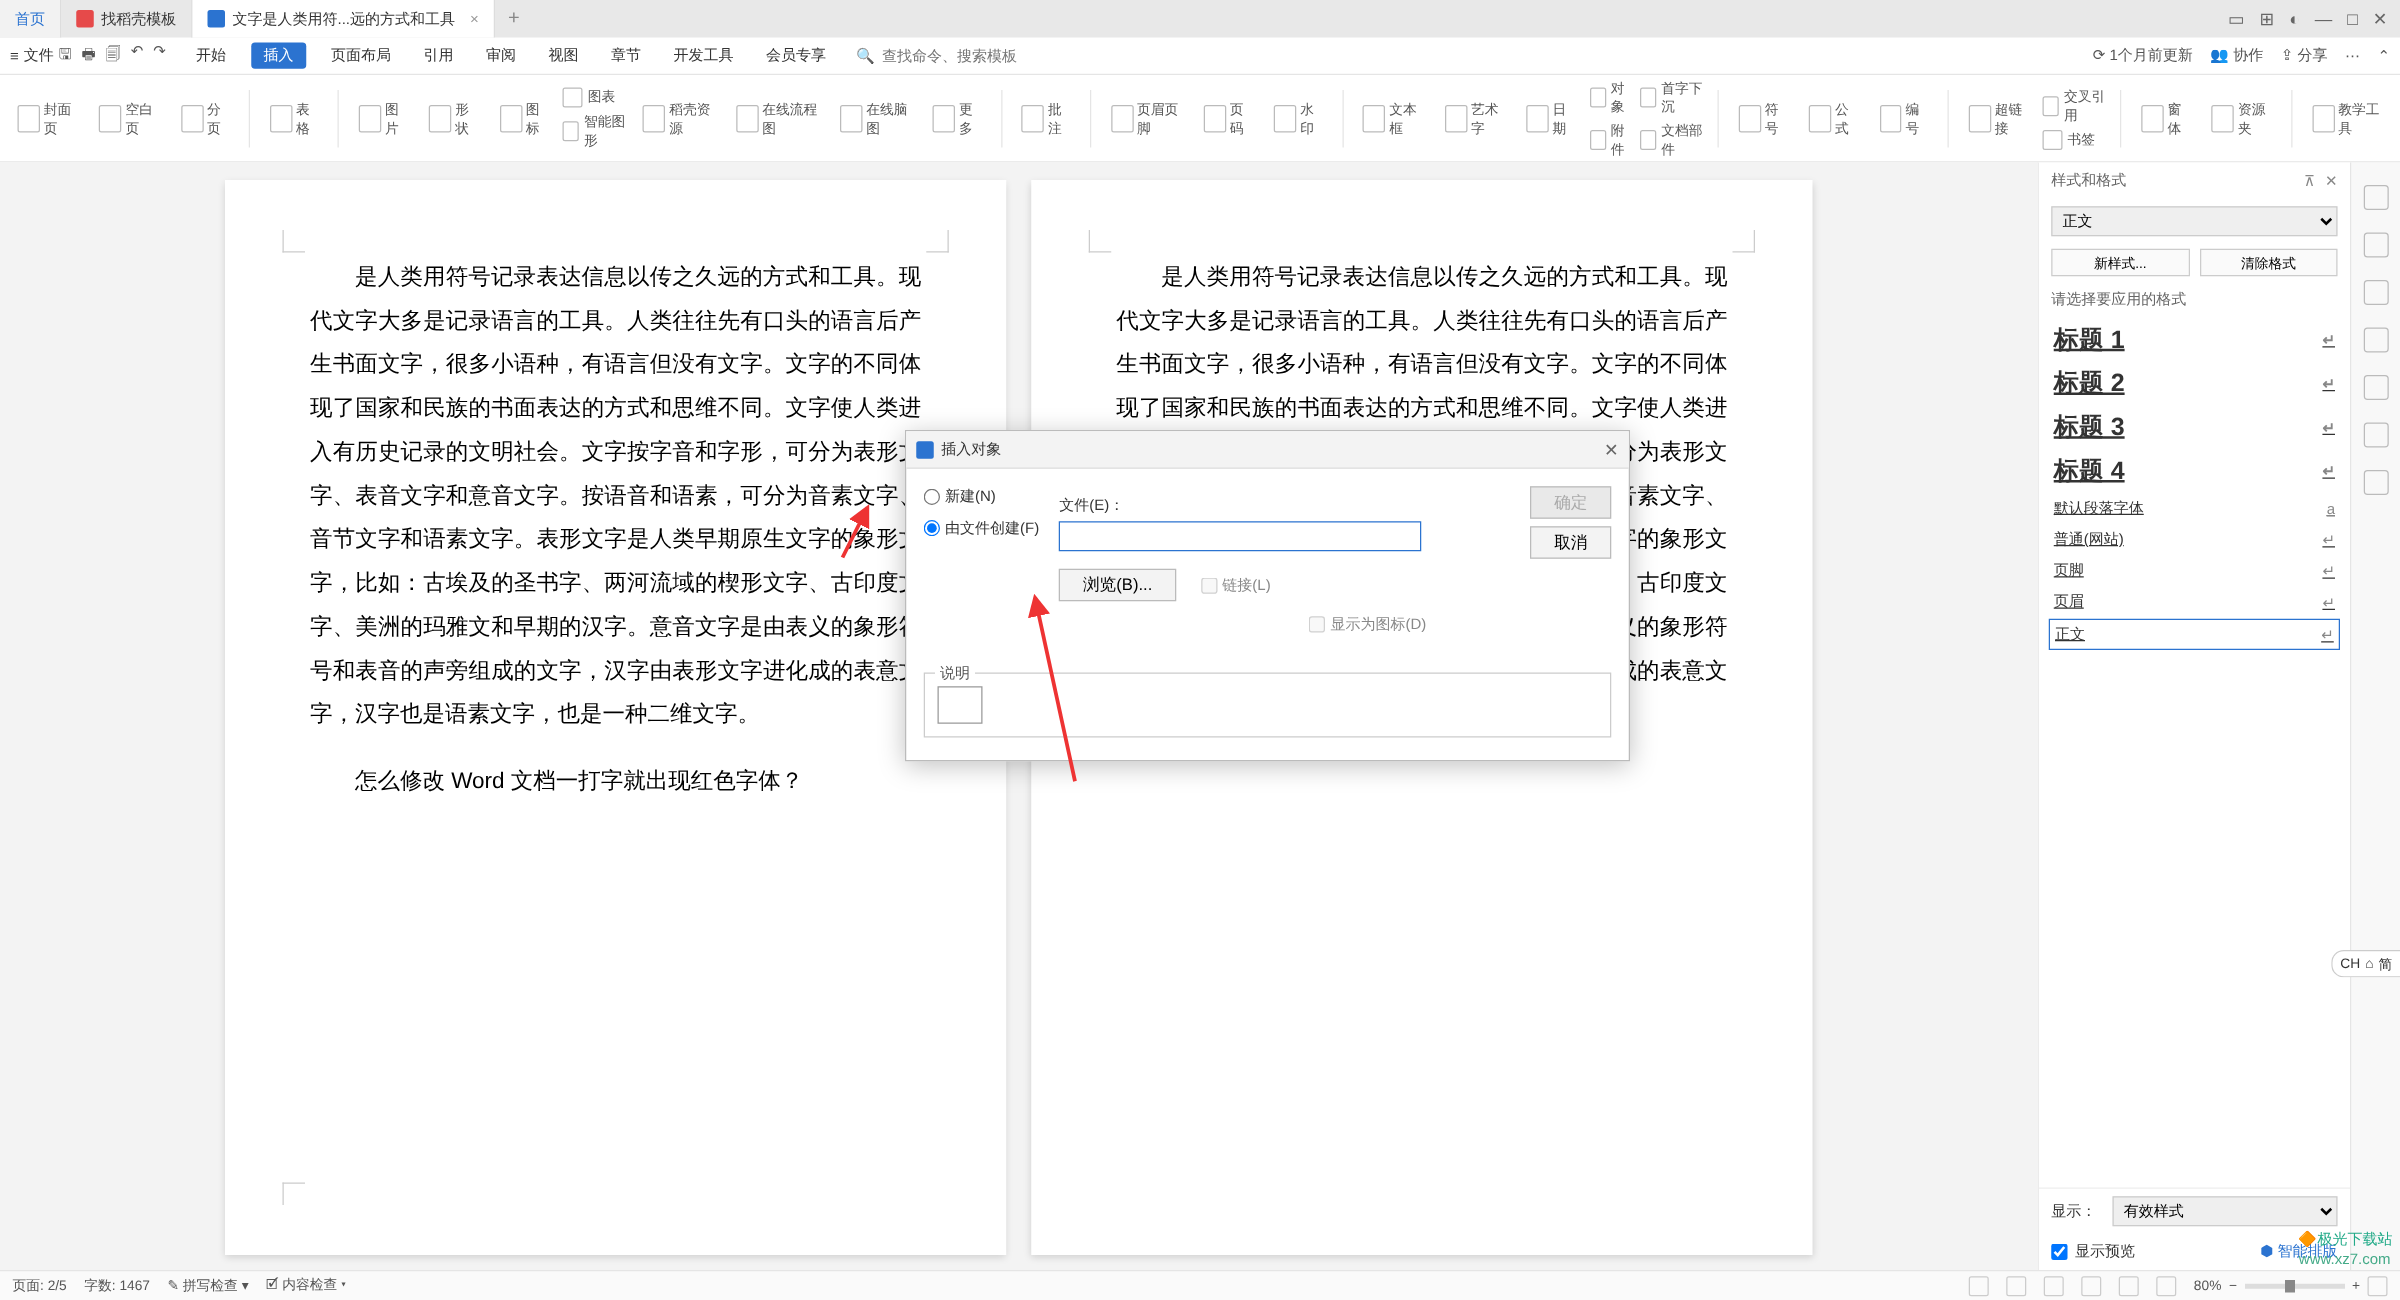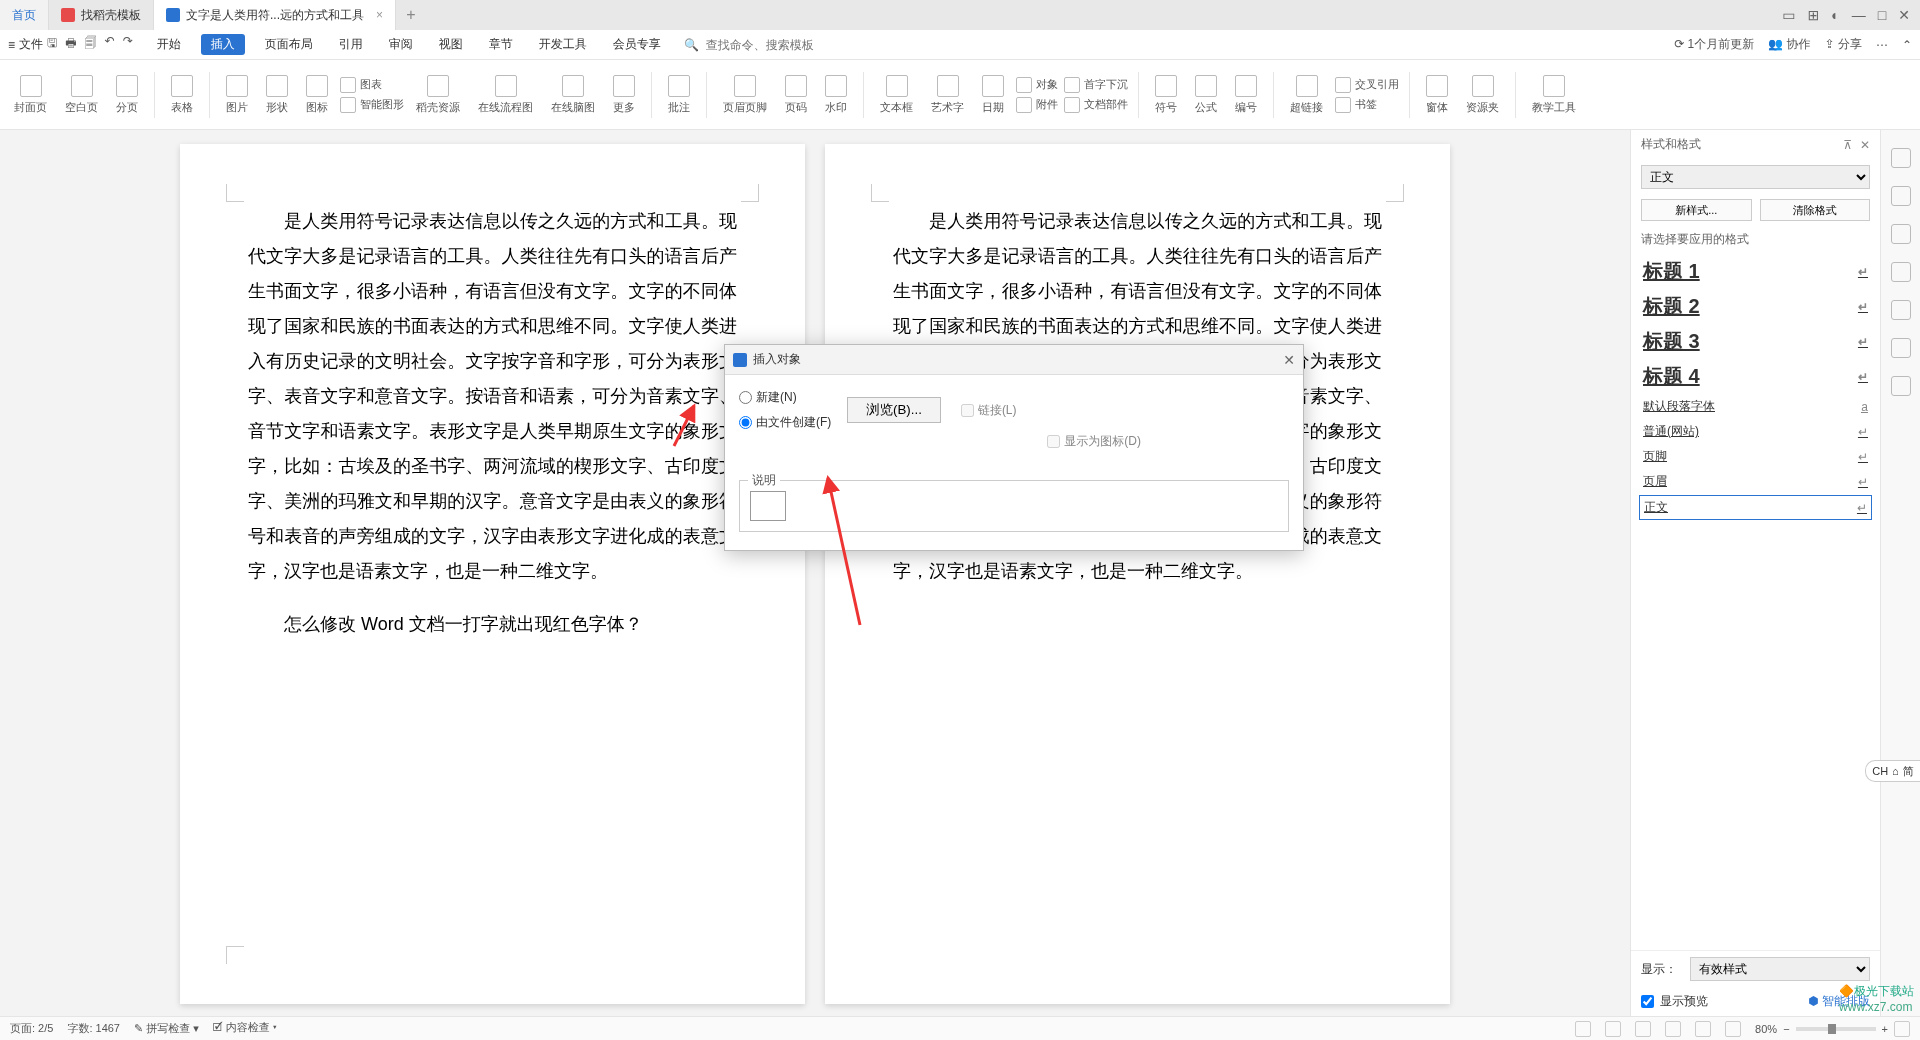--- a/index.html
+++ b/index.html
@@ -25,21 +25,21 @@
 .tabs2 { display:flex; gap:14px; margin-left:14px; }
 .tabs2 .mt { padding:2px 6px; cursor:pointer; color:#333; }
 .tabs2 .mt.active { background:#2b73d0; color:#fff; border-radius:3px; padding:2px 10px; }
 .search { margin-left:14px; display:flex; align-items:center; gap:6px; color:#aaa; }
 .search input { border:none; outline:none; width:140px; font-size:12px; color:#888; }
 .right-actions { margin-left:auto; display:flex; align-items:center; gap:14px; color:#555; }
 .right-actions span { cursor:pointer; }
 
 
 .ribbon { height:70px; border-bottom:1px solid #e5e5e5; display:flex; align-items:center; padding:0 8px; gap:6px; overflow:hidden; }
-.rbtn { display:flex; flex-direction:column; align-items:center; gap:3px; padding:2px 6px; cursor:pointer; color:#555; font-size:11px; }
+.rbtn { display:flex; flex-direction:row; align-items:center; gap:3px; padding:2px 6px; cursor:pointer; color:#555; font-size:11px; }
 .rbtn .ic { width:22px; height:22px; border:1px solid #bbb; border-radius:2px; }
 .rsep { width:1px; height:46px; background:#e5e5e5; margin:0 4px; }
 .rsmall { display:flex; flex-direction:column; gap:4px; font-size:11px; color:#555; }
 .rsmall .row { display:flex; align-items:center; gap:4px; cursor:pointer; }
 .rsmall .ic { width:16px; height:16px; border:1px solid #bbb; border-radius:2px; }
 
 
 .main { position:absolute; top:130px; bottom:24px; left:0; right:0; display:flex; }
 .docarea { flex:1; background:#f3f3f3; position:relative; overflow:hidden; display:flex; justify-content:center; gap:20px; padding:14px 100px; }
 .page { width:625px; height:860px; background:#fff; box-shadow:0 2px 6px rgba(0,0,0,0.15); padding:60px 68px; font-family:"SimSun","宋体",serif; font-size:18px; line-height:35px; color:#000; position:relative; }
@@ -415,20 +415,30 @@
         <label>
             <input type="radio" name="src" style="">
             <span>新建(N)</span>
           </label>
         <label>
             <input type="radio" name="src" checked="" style="">
             <span>由文件创建(F)</span>
           </label>
       </div>
       <div style="flex:1">
+        <div style="display:flex;align-items:center;gap:10px">
+          <div style="flex:1">
+            <div style="margin-bottom:4px">文件(E)：</div>
+            <input type="text" style="">
+          </div>
+          <div style="display:flex;flex-direction:column;gap:6px">
+            <button class="btn disabled">确定</button>
+            <button class="btn">取消</button>
+          </div>
+        </div>
         <div style="display:flex;align-items:center;gap:20px;margin-top:8px">
           <button class="btn">浏览(B)...</button>
           <label class="chk">
               <input type="checkbox" disabled="" style="">
               <span>链接(L)</span>
             </label>
         </div>
         <div style="margin-top:10px">
           <label class="chk" style="margin-left:200px">
               <input type="checkbox" disabled="" style="">

